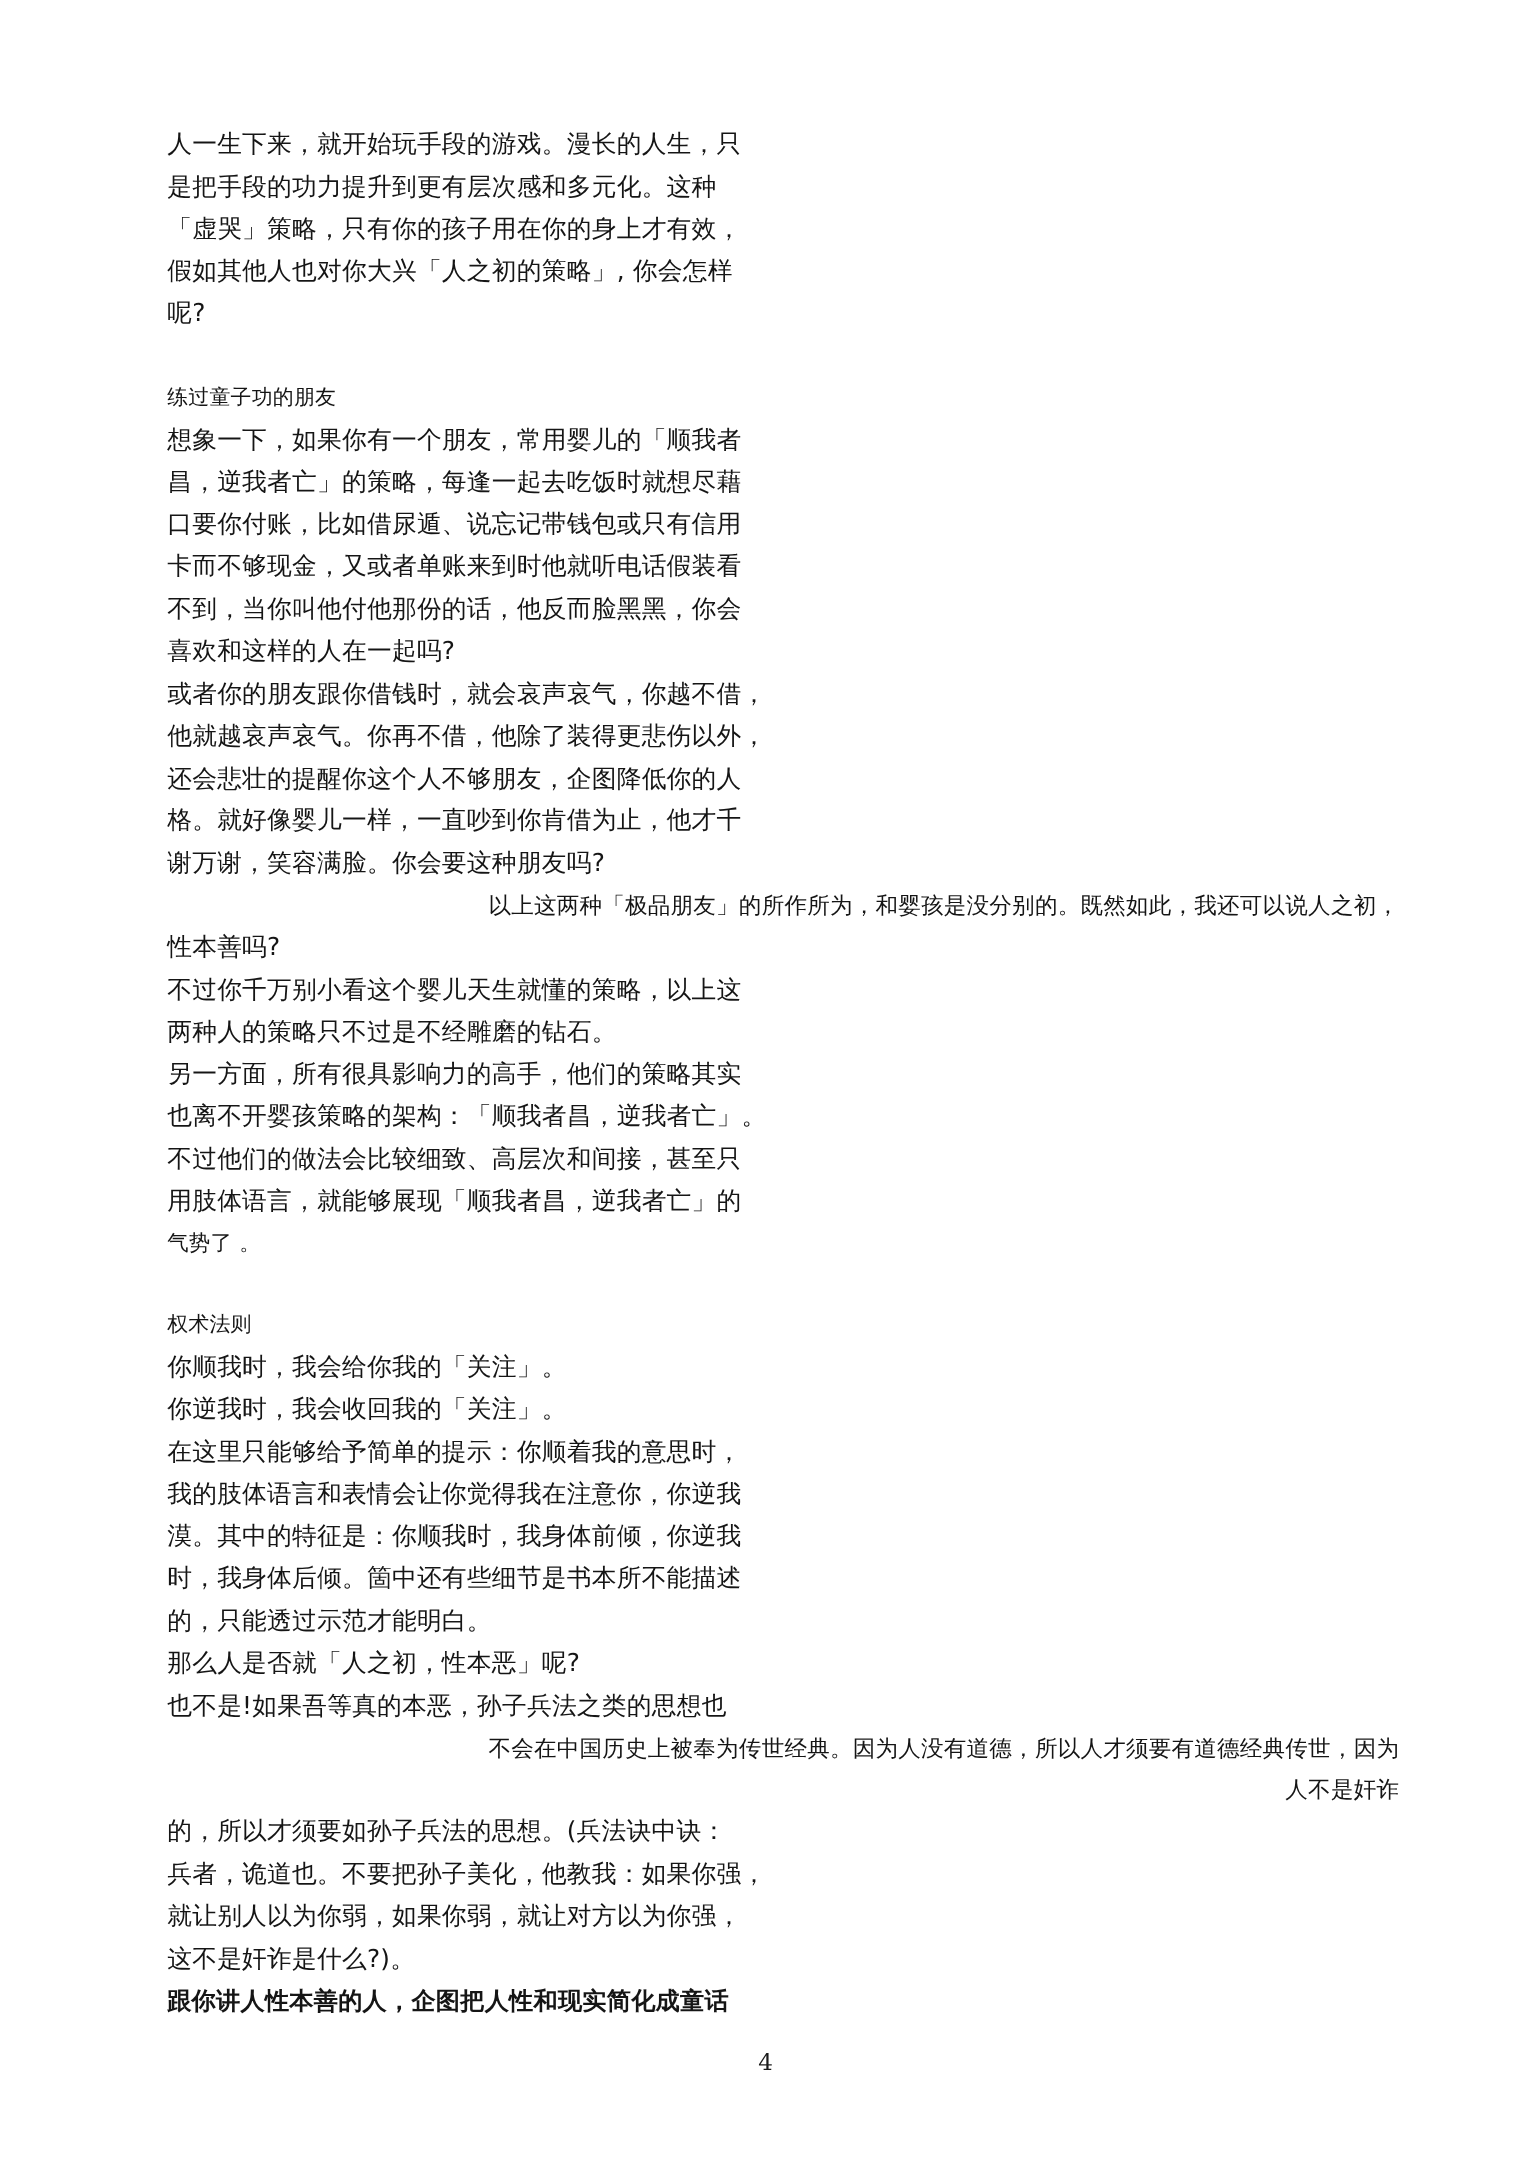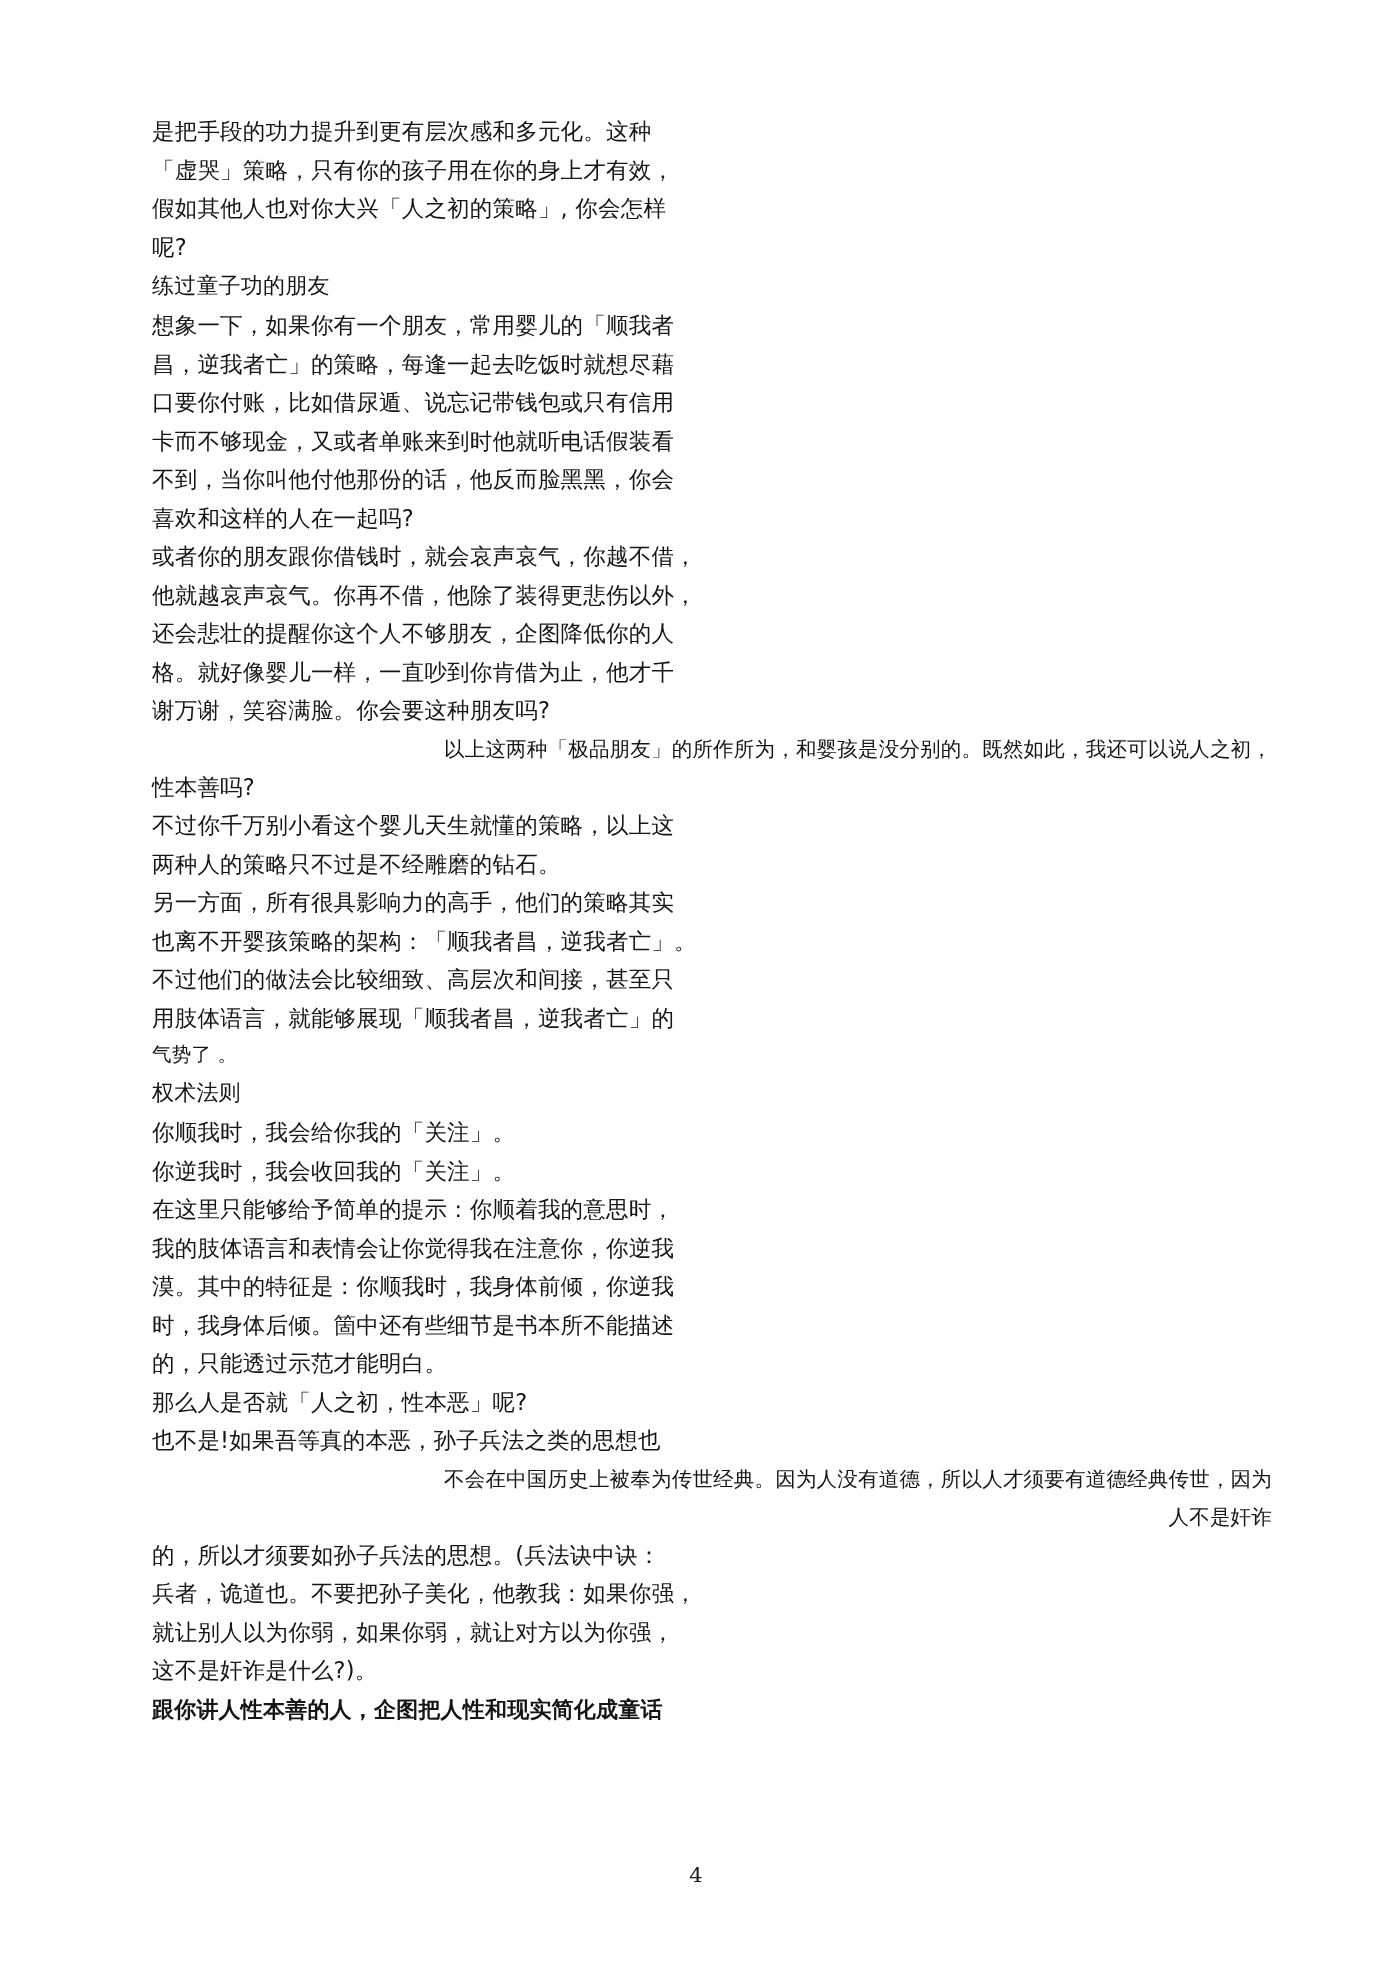--- a/index.html
+++ b/index.html
@@ -48,42 +48,44 @@
     font-size: 20.5px;
     line-height: 38px;
     text-align: right;
   }
   .line.bold {
     font-weight: bold;
     font-size: 22px;
     line-height: 40px;
   }
   .line.heading {
-    font-size: 22px;
+    font-size: 19px;
     line-height: 40px;
+    margin-top: 36px;
   }
   .page-number {
     position: absolute;
     left: 0;
     right: 0;
     top: 1862px;
     text-align: center;
     font-size: 21px;
     line-height: 26px;
     color: #1a1a1a;
     font-family: "DejaVu Serif", "Liberation Serif", serif;
   }
 </style>
 </head>
 <body>
 
 <div class="page">
 
   <div class="doc-body">
     <div class="para">
+      <span class="line">人一生下来，就开始玩手段的游戏。漫长的人生，只</span>
       <span class="line">是把手段的功力提升到更有层次感和多元化。这种</span>
       <span class="line">「虚哭」策略，只有你的孩子用在你的身上才有效，</span>
       <span class="line">假如其他人也对你大兴「人之初的策略」, 你会怎样</span>
       <span class="line">呢?</span>
       <span class="line heading">练过童子功的朋友</span>
       <span class="line">想象一下，如果你有一个朋友，常用婴儿的「顺我者</span>
       <span class="line">昌，逆我者亡」的策略，每逢一起去吃饭时就想尽藉</span>
       <span class="line">口要你付账，比如借尿遁、说忘记带钱包或只有信用</span>
       <span class="line">卡而不够现金，又或者单账来到时他就听电话假装看</span>
       <span class="line">不到，当你叫他付他那份的话，他反而脸黑黑，你会</span>

